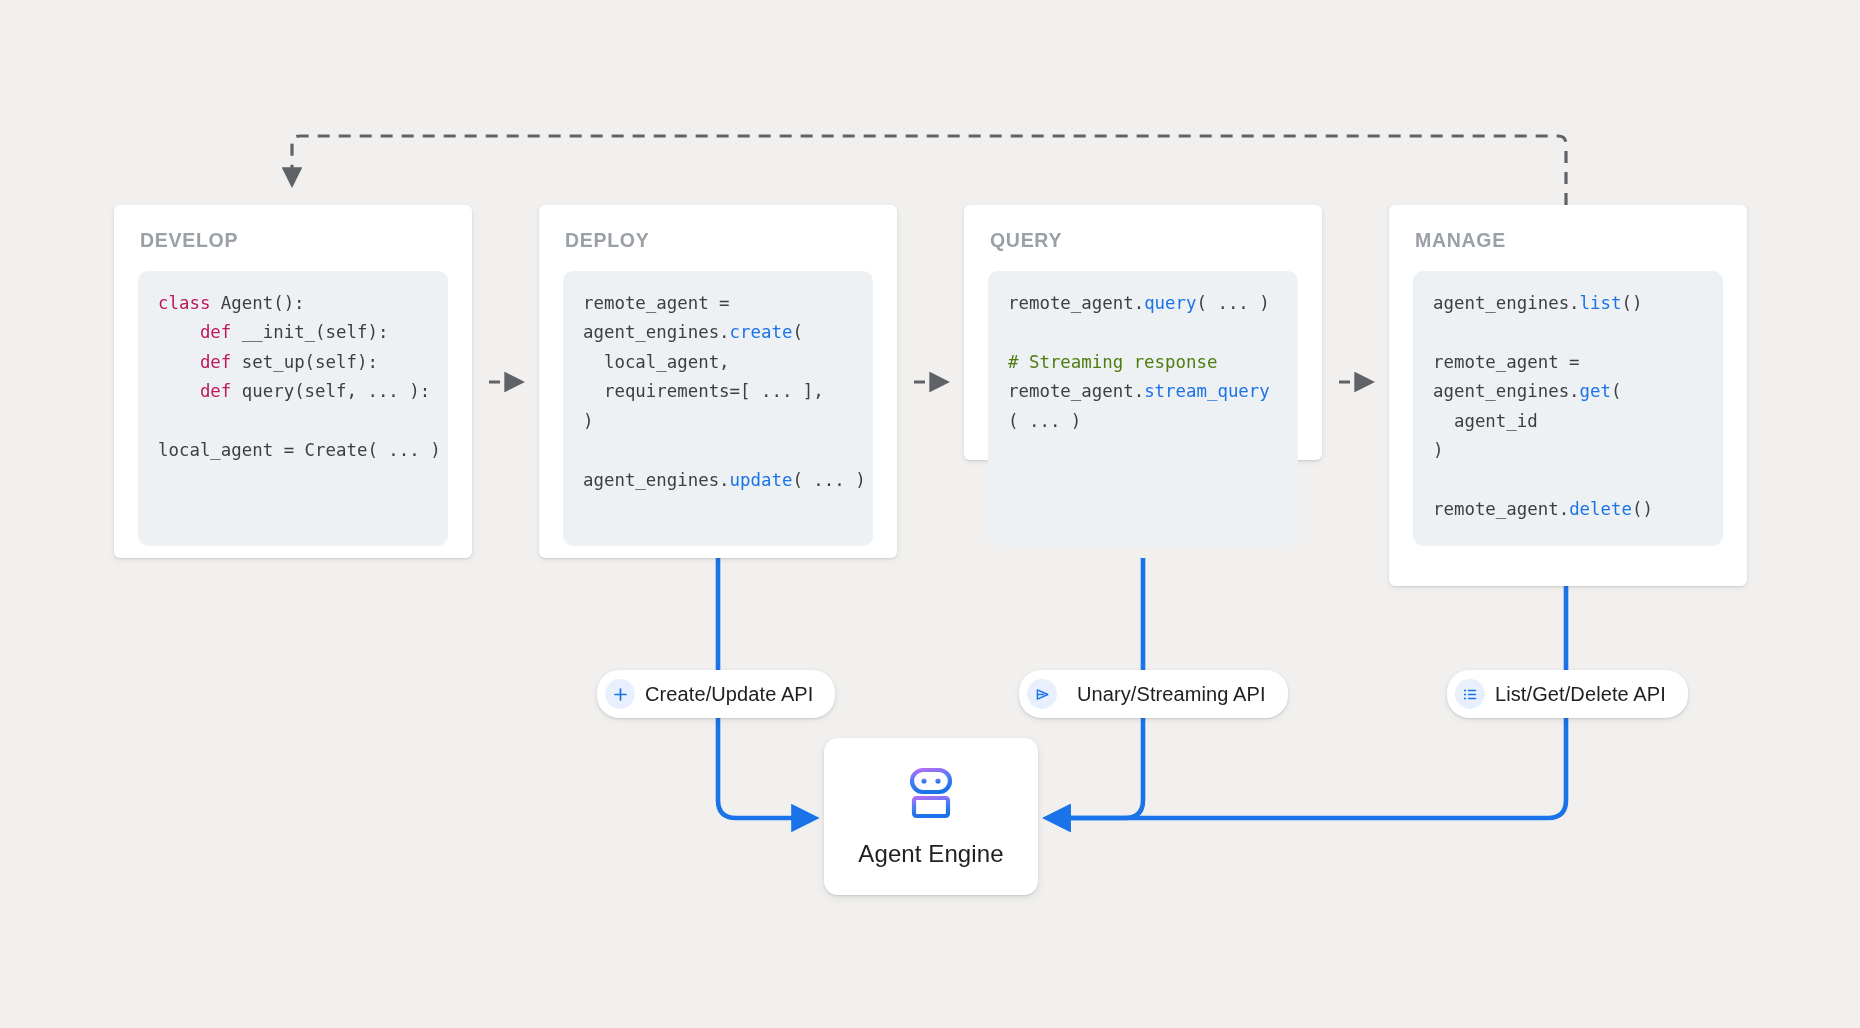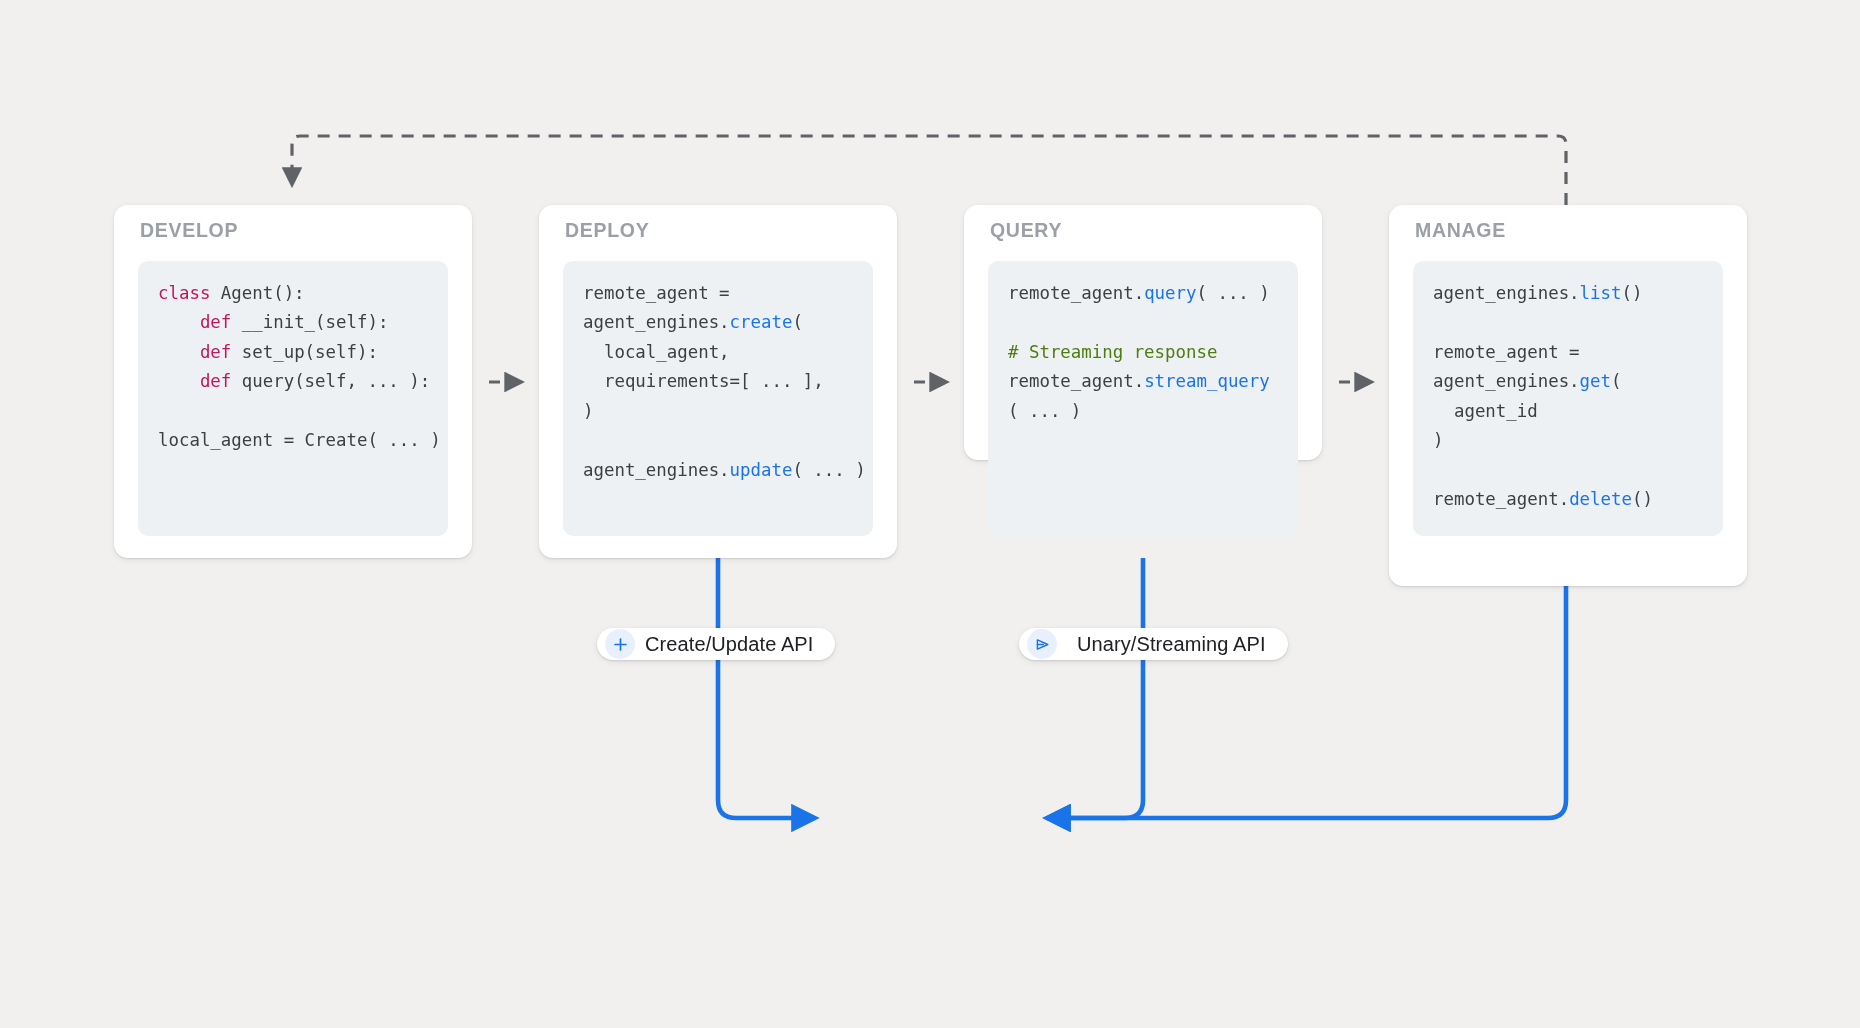--- a/index.html
+++ b/index.html
@@ -29,25 +29,25 @@
     height: 1028px;
     pointer-events: none;
   }
   #layer-dashed { z-index: 1; }
   #layer-blue   { z-index: 2; }
 
   
   .card {
     position: absolute;
     background: #ffffff;
-    border-radius: 14px;
+    border-radius: 6px;
     box-shadow: 0 1px 2px rgba(60,64,67,.14), 0 2px 6px rgba(60,64,67,.08);
     z-index: 3;
     box-sizing: border-box;
-    padding: 16px 24px 24px 24px;
+    padding: 26px 24px 24px 24px;
   }
   .card-title {
     font-size: 19.5px;
     letter-spacing: .7px;
     color: #9aa0a6;
     font-weight: 600;
     margin: 0 0 20px 2px;
     line-height: 1;
   }
   .code {
@@ -71,30 +71,31 @@
   #card-manage  { left: 1389px; top: 205px; width: 358px;  height: 381px; }
 
   #card-develop .code { height: 275px; }
   #card-deploy  .code { height: 275px; }
   #card-query   .code { height: 275px; }
   #card-manage  .code { height: 275px; }
 
   
   .pill {
     position: absolute;
-    height: 32px;
+    height: 48px;
     background: #ffffff;
     border-radius: 22px;
     display: flex;
     align-items: center;
     gap: 10px;
     padding: 0 22px 0 8px;
     box-shadow: 0 1px 2px rgba(60,64,67,.16), 0 2px 6px rgba(60,64,67,.09);
     z-index: 4;
     white-space: nowrap;
+    margin-top: 42px;
   }
   .pill-ico {
     width: 30px;
     height: 30px;
     border-radius: 50%;
     background: #e8f0fe;
     display: flex;
     align-items: center;
     justify-content: center;
     flex: 0 0 auto;
@@ -225,15 +226,41 @@
   <div class="pill" id="pill-unary">
     <span class="pill-ico">
       <svg width="17" height="17" viewBox="0 0 20 20">
         <path d="M4 4.6 L16.2 10 L4 15.4 Z" stroke="#1a73e8" stroke-width="1.7" stroke-linejoin="round" fill="none"></path>
         <path d="M4 10 H11" stroke="#1a73e8" stroke-width="1.7" stroke-linecap="round"></path>
       </svg>
     </span>
     <span class="pill-label">Unary/Streaming API</span>
   </div>
 
-
+  <div class="pill" id="pill-list">
+    <span class="pill-ico">
+      <svg width="17" height="17" viewBox="0 0 20 20">
+        <g fill="#1a73e8">
+          <circle cx="3.5" cy="5.3" r="1.25"></circle>
+          <circle cx="3.5" cy="10" r="1.25"></circle>
+          <circle cx="3.5" cy="14.7" r="1.25"></circle>
+          <rect x="6.8" y="4.4" width="10" height="1.8" rx=".9"></rect>
+          <rect x="6.8" y="9.1" width="10" height="1.8" rx=".9"></rect>
+          <rect x="6.8" y="13.8" width="10" height="1.8" rx=".9"></rect>
+        </g>
+      </svg>
+    </span>
+    <span class="pill-label">List/Get/Delete API</span>
+  </div>
+
+  <div id="agent-engine">
+    <span>
+      <svg width="60" height="56" viewBox="0 0 60 56">
+        <rect x="11" y="4" width="38" height="22" rx="11" fill="none" stroke="url(#robot-grad)" stroke-width="4.2"></rect>
+        <circle cx="23" cy="15" r="2.6" fill="url(#robot-grad)"></circle>
+        <circle cx="37" cy="15" r="2.6" fill="url(#robot-grad)"></circle>
+        <rect x="13" y="32" width="34" height="18" rx="2.5" fill="none" stroke="url(#robot-grad)" stroke-width="4.2"></rect>
+      </svg>
+    </span>
+    <span class="ae-label">Agent Engine</span>
+  </div>
 
 </div>
 
 </body></html>

